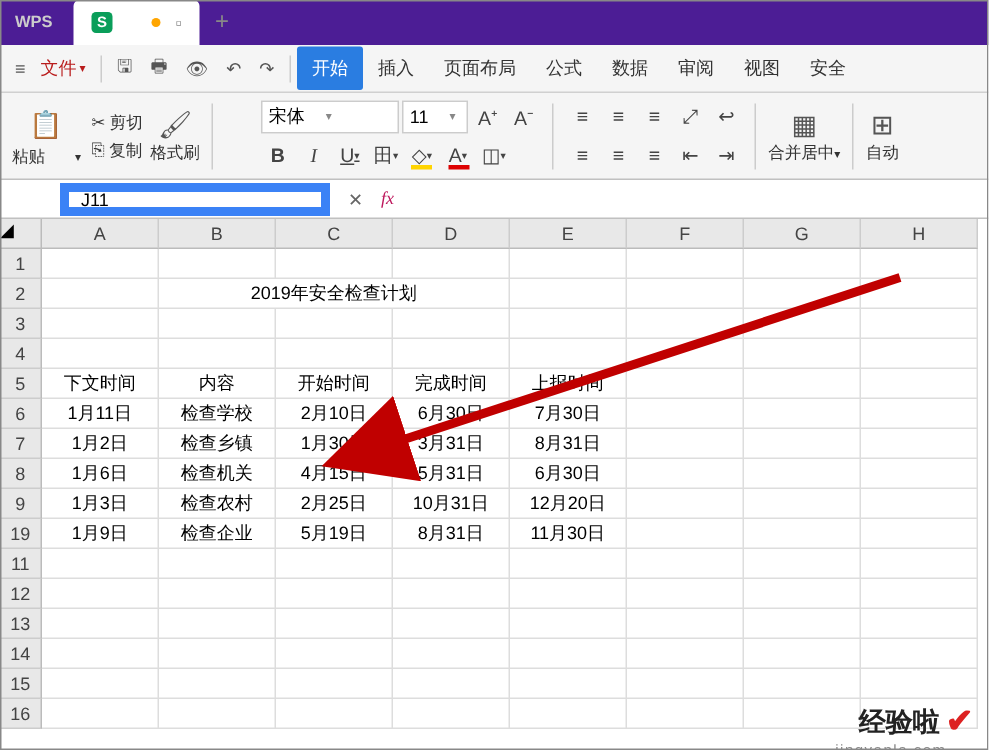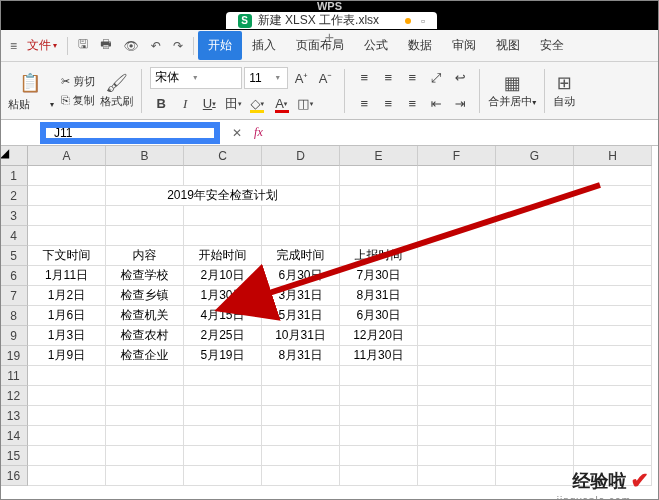--- a/index.html
+++ b/index.html
@@ -1,19 +1,19 @@
 <!DOCTYPE html>
 <html><head>
 <meta charset="utf-8">
 <style>
 * { margin: 0; padding: 0; box-sizing: border-box; font-family: "Microsoft YaHei", sans-serif; }
 body { width: 659px; height: 500px; background: #fff; overflow: hidden; font-size: 12px; position: relative; }
 
 
-.titlebar { height: 30px; background: #000000; display: flex; align-items: center; flex-direction: column; }
+.titlebar { height: 30px; background: #4c1d95; display: flex; align-items: center; }
 .wps-logo { display: flex; align-items: center; gap: 4px; padding: 0 10px; color: #ccc; font-weight: bold; font-size: 11px; }
 .tab-file { height: 30px; background: #fff; display: flex; align-items: center; padding: 0 12px; gap: 6px; border-radius: 4px 4px 0 0; margin-left: 4px; }
 .tab-file .x-icon { width: 14px; height: 14px; background: #0a9e5a; border-radius: 3px; display: flex; align-items: center; justify-content: center; color: #fff; font-size: 10px; font-weight: bold; }
 .tab-file span.name { color: #333; font-size: 12px; }
 .tab-file .dot { width: 6px; height: 6px; border-radius: 50%; background: #ffa500; margin-left: 20px; }
 .new-tab { color: #888; padding: 0 10px; font-size: 16px; cursor: pointer; }
 
 
 .menubar { height: 32px; background: #f5f5f5; border-bottom: 1px solid #d0d0d0; display: flex; align-items: center; padding: 0 6px; }
 .menubar .hamburger { padding: 0 4px; color: #555; }
@@ -26,21 +26,21 @@
 
 .toolbar { height: 58px; background: #f5f5f5; border-bottom: 1px solid #c0c0c0; display: flex; align-items: center; padding: 4px 8px; gap: 2px; }
 .paste-group { display: flex; flex-direction: column; align-items: center; gap: 0; margin-right: 2px; }
 .paste-icon { width: 28px; height: 28px; display: flex; align-items: center; justify-content: center; color: #555; font-size: 18px; }
 .paste-label { font-size: 11px; color: #333; display: flex; align-items: center; gap: 20px; }
 .cut-copy { display: flex; flex-direction: column; gap: 2px; font-size: 11px; color: #333; }
 .cut-copy div { display: flex; align-items: center; gap: 3px; padding: 1px 3px; }
 .format-brush { display: flex; flex-direction: column; align-items: center; font-size: 11px; color: #333; }
 .format-brush .fb-icon { font-size: 18px; color: #555; }
 .sep { width: 1px; height: 44px; background: #ccc; margin: 0 6px; }
-.font-group { display: flex; flex-direction: column; gap: 4px; }
+.font-group { display: flex; flex-direction: column; gap: 4px; margin-left: 24px; }
 .font-row { display: flex; align-items: center; gap: 2px; }
 .font-select { height: 22px; border: 1px solid #ccc; background: #fff; padding: 0 4px; font-size: 12px; display: flex; align-items: center; gap: 14px; }
 .font-select.name { width: 92px; }
 .font-select.size { width: 44px; }
 .tiny-btn { width: 22px; height: 22px; display: flex; align-items: center; justify-content: center; border: 1px solid transparent; color: #444; font-size: 13px; }
 .color-bar { width: 14px; height: 3px; display: block; }
 .align-group { display: flex; flex-direction: column; gap: 4px; }
 .merge-group { display: flex; flex-direction: column; align-items: center; font-size: 11px; color: #333; gap: 0; }
 .merge-icon { font-size: 18px; color: #555; }
 .auto-group { display: flex; flex-direction: column; align-items: center; font-size: 11px; color: #333; }
@@ -73,21 +73,20 @@
 </style>
 </head>
 <body>
 
 <div class="titlebar">
   <div class="wps-logo">
     <span>WPS</span>
   </div>
   <div class="tab-file">
     <span class="x-icon">S</span>
-    <span class="name">新建 XLSX 工作表.xlsx</span>
     <span class="dot"></span>
     <span style="color:#888;margin-left:4px;">▫</span>
   </div>
   <div class="new-tab">+</div>
 </div>
 
 <div class="menubar">
   <span class="hamburger">≡</span>
   <span class="file-btn">
       <span>文件</span> 

